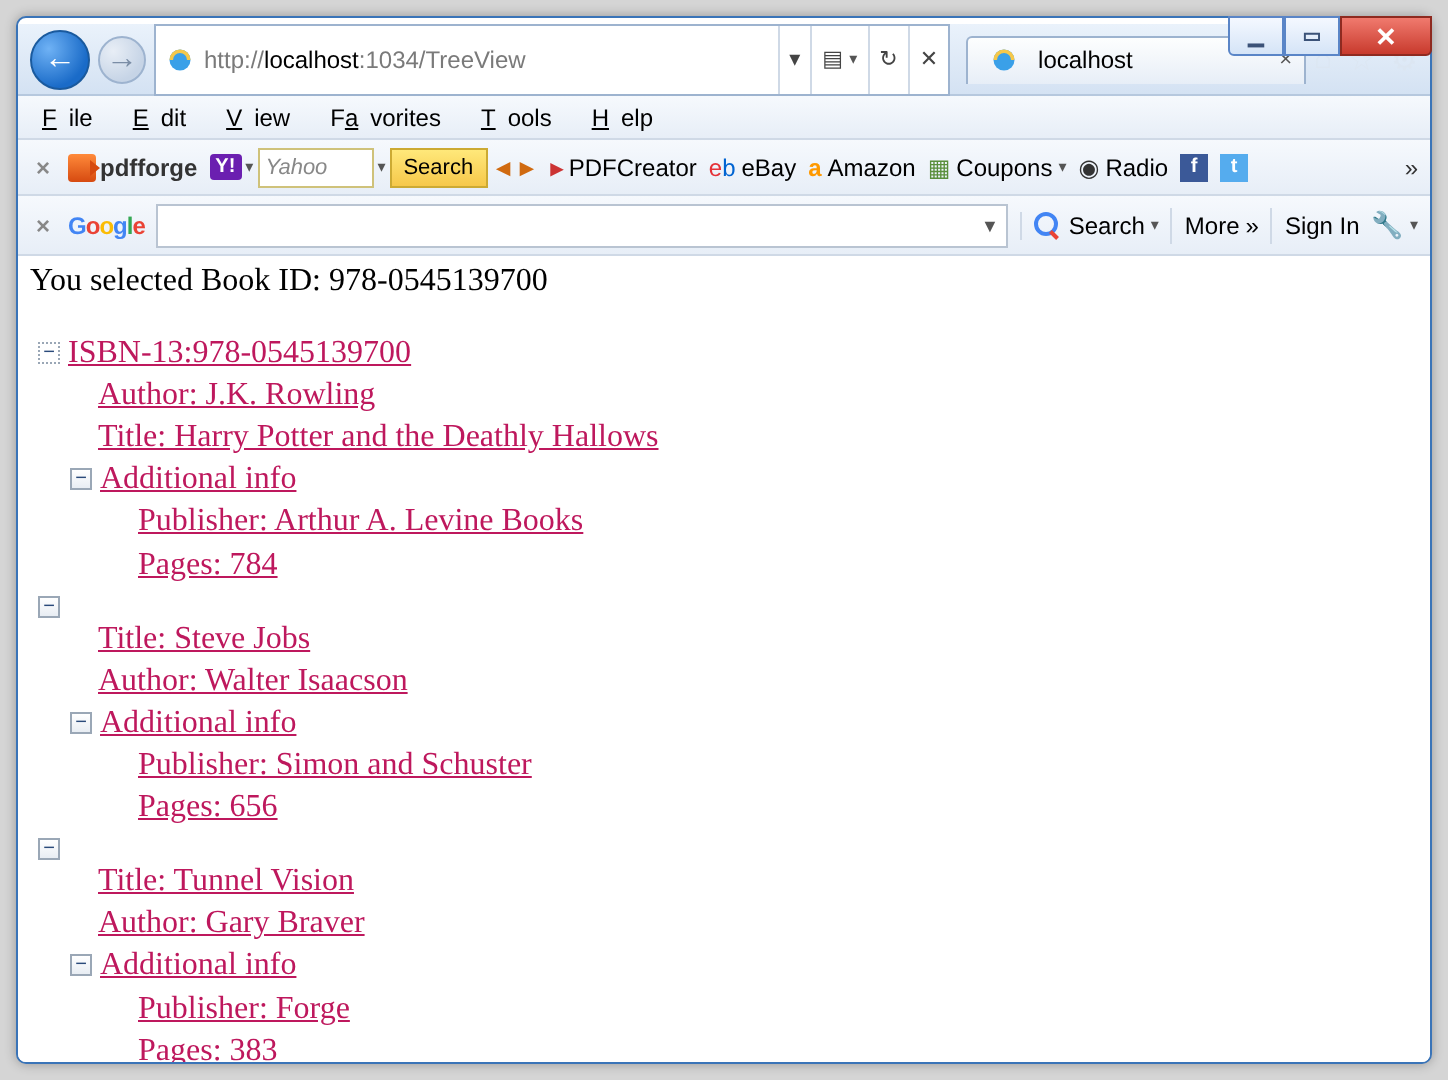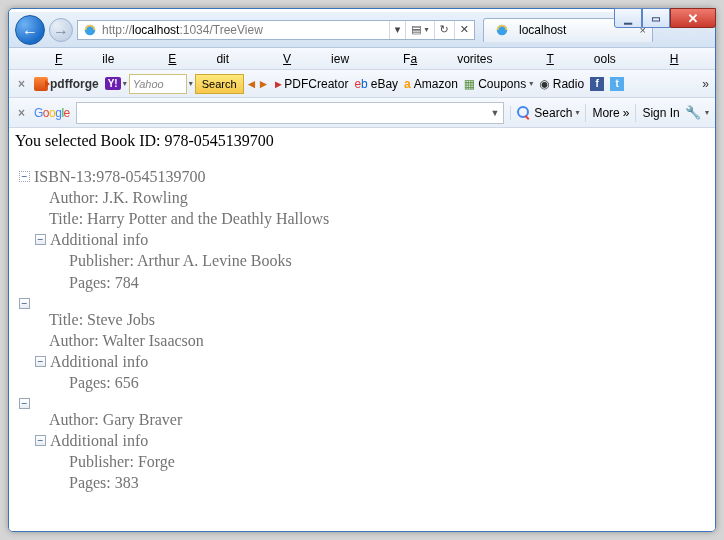--- a/index.html
+++ b/index.html
@@ -43,21 +43,21 @@
   }
   .navbtn {
     width:30px; height:30px; border-radius:50%;
     background: radial-gradient(circle at 30% 30%, #6fb2f5, #1a6bc8 70%);
     border:1px solid #1a5a9e;
     display:flex; align-items:center; justify-content:center;
     color:#fff; font-size:16px;
   }
   .navbtn.fwd { width:24px; height:24px; background: radial-gradient(circle at 30% 30%, #e8eef6, #c6d4e6 70%); border-color:#9db3cf; color:#7a8da6;}
   .addrbar {
-    flex:1; display:flex; align-items:center; height:20px;
+    flex:1; display:flex; align-items:center; height:36px;
     background:#fff; border:1px solid #9db3cf;
     font-size:12px;
   }
   .addr-ie { width:16px; height:16px; margin:0 4px; display:flex; align-items:center; justify-content:center; }
   .addr-ie svg { width:14px; height:14px; }
   .addr-url { flex:1; white-space:nowrap; overflow:hidden; color:#7a7a7a; }
   .addr-url .host { color:#000; }
   .addr-seg { display:flex; align-items:center; gap:3px; padding:0 5px; border-left:1px solid #cfd9e6; height:100%; color:#444; font-size:11px;}
   .tabstrip { display:flex; align-items:flex-end; height:24px; margin-left:4px; }
   .tab {
@@ -72,21 +72,21 @@
   .tab .tab-x { color:#555; font-size:11px; }
   .chrome-ctrls { display:flex; gap:8px; margin-left:auto; color:#dce6f2; font-size:15px; }
   .chrome-ctrls span { cursor:default; }
 
   .menubar {
     height:22px; background:linear-gradient(#f6f9fd,#e7eef7);
     display:flex; align-items:center; gap:2px;
     padding:0 6px; font-size:12px;
     border-bottom:1px solid #cfd9e6;
   }
-  .menubar span { padding:2px 6px;margin-left:34px; }
+  .menubar span { padding:2px 6px; }
   .menubar span u { text-decoration: underline; }
 
   .toolbar {
     height:28px; background:linear-gradient(#f6f9fd,#e7eef7);
     display:flex; align-items:center; gap:6px;
     padding:0 6px; font-size:12px;
     border-bottom:1px solid #cfd9e6;
   }
   .tb-x { color:#888; font-weight:bold; padding:0 3px; }
   .pdfforge { display:flex; align-items:center; gap:2px; }
@@ -101,21 +101,21 @@
   .fb { width:14px; height:14px; background:#3b5998; color:#fff; font-weight:bold; font-size:10px; display:flex; align-items:center; justify-content:center; }
   .tw { width:14px; height:14px; background:#55acee; color:#fff; font-weight:bold; font-size:10px; display:flex; align-items:center; justify-content:center; }
   .chev2 { color:#333; font-size:12px; margin-left:auto; }
 
   .googlebar {
     height:30px; background:linear-gradient(#f6f9fd,#e7eef7);
     display:flex; align-items:center;
     padding:0 6px; font-size:12px; gap:6px;
     border-bottom:1px solid #cfd9e6;
   }
-  .google-logo { font-weight:normal; letter-spacing:-0.5px; }
+  .google-logo { font-weight:bold; letter-spacing:-0.5px; }
   .gl-b{color:#4285F4} .gl-r{color:#EA4335} .gl-y{color:#FBBC05} .gl-g{color:#34A853}
   .google-input { flex:1; background:#fff; border:1px solid #b9c4d2; height:22px; display:flex; align-items:center; padding:0 4px; }
   .google-input .dd { margin-left:auto; color:#555; font-size:9px; }
   .gsearch { display:flex; align-items:center; gap:3px; border-left:1px solid #cfd9e6; padding-left:6px;}
   .gmag { width:14px; height:14px; position:relative; }
   .gmag::before { content:""; position:absolute; width:8px; height:8px; border:2px solid #4285F4; border-radius:50%; }
   .gmag::after { content:""; position:absolute; width:2px; height:5px; background:#EA4335; transform:rotate(-45deg); left:9px; top:9px; }
   .gbtn { display:flex; align-items:center; gap:3px; }
   .wrench { color:#555; font-size:13px; }
   .sep { width:1px; height:18px; background:#cfd9e6; }
@@ -134,21 +134,21 @@
     font-size:10px; line-height:9px; text-align:center;
     margin:5px 4px 0 0; flex-shrink:0; color:#2a4a7a;
     font-family: sans-serif;
   }
   .dashed-exp {
     width:11px; height:11px; border:1px dotted #9aa7b6;
     font-size:10px; line-height:9px; text-align:center;
     margin:5px 4px 0 0; flex-shrink:0; color:#2a4a7a;
     font-family: sans-serif;
   }
-  .link { color:#737373; }
+  .link { color:#be185d;text-decoration:underline; }
   .lvl2 { padding-left: 34px; }
   .lvl2b { padding-left: 20px; display:flex; }
   .lvl3 { padding-left: 54px; }
   .book-root { display:flex; }
   .root-indent { padding-left: 4px; }
 </style>
 </head>
 <body>
 
 <div class="winctrl">
@@ -315,24 +315,26 @@
         <div class="lvl3 link">Pages: 784</div>
         <div class="book-root root-indent">
           <div class="expander">−</div>
         </div>
         <div class="lvl2 link">Title: Steve Jobs</div>
         <div class="lvl2 link">Author: Walter Isaacson</div>
         <div class="lvl2b">
           <div class="expander">−</div>
           <div class="link">Additional info</div>
         </div>
+        <div class="lvl3 link">Publisher: Simon and Schuster</div>
         <div class="lvl3 link">Pages: 656</div>
         <div class="book-root root-indent">
           <div class="expander">−</div>
         </div>
+        <div class="lvl2 link">Title: Tunnel Vision</div>
         <div class="lvl2 link">Author: Gary Braver</div>
         <div class="lvl2b">
           <div class="expander">−</div>
           <div class="link">Additional info</div>
         </div>
         <div class="lvl3 link">Publisher: Forge</div>
         <div class="lvl3 link">Pages: 383</div>
       </div>
   </div>
 

